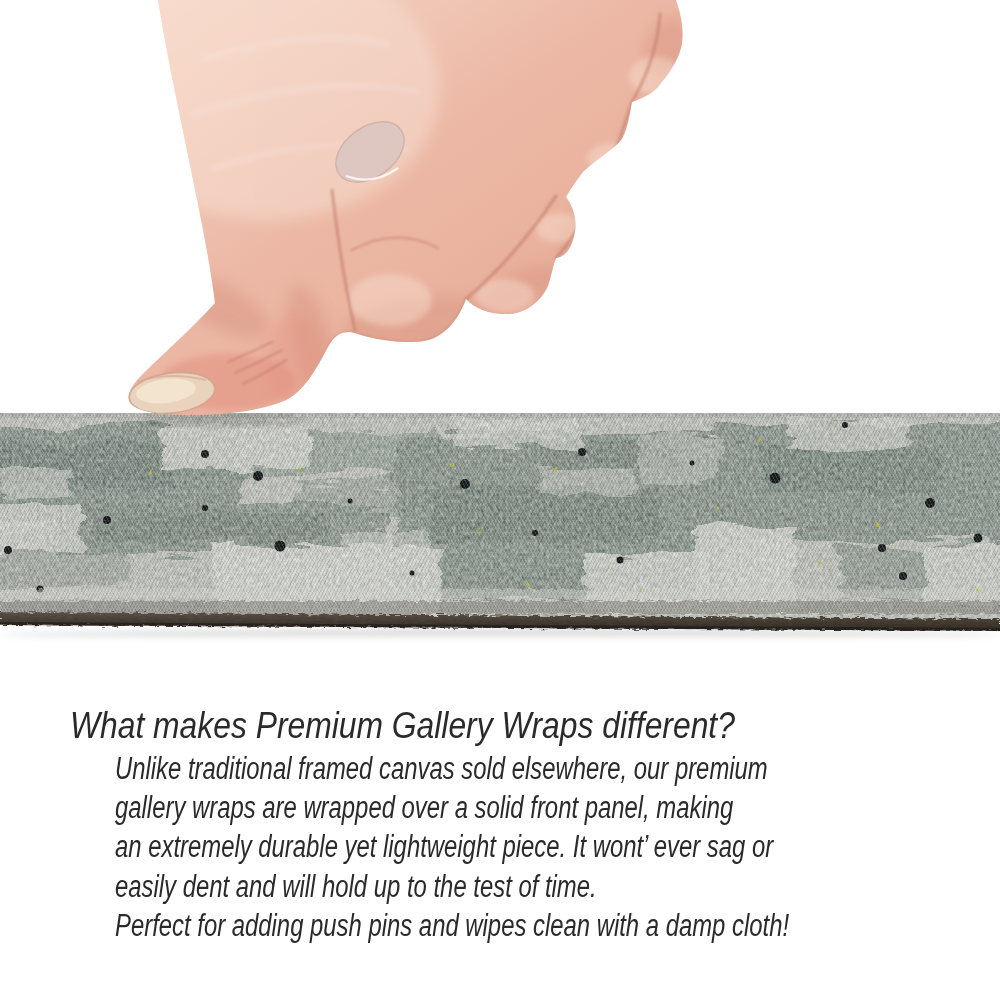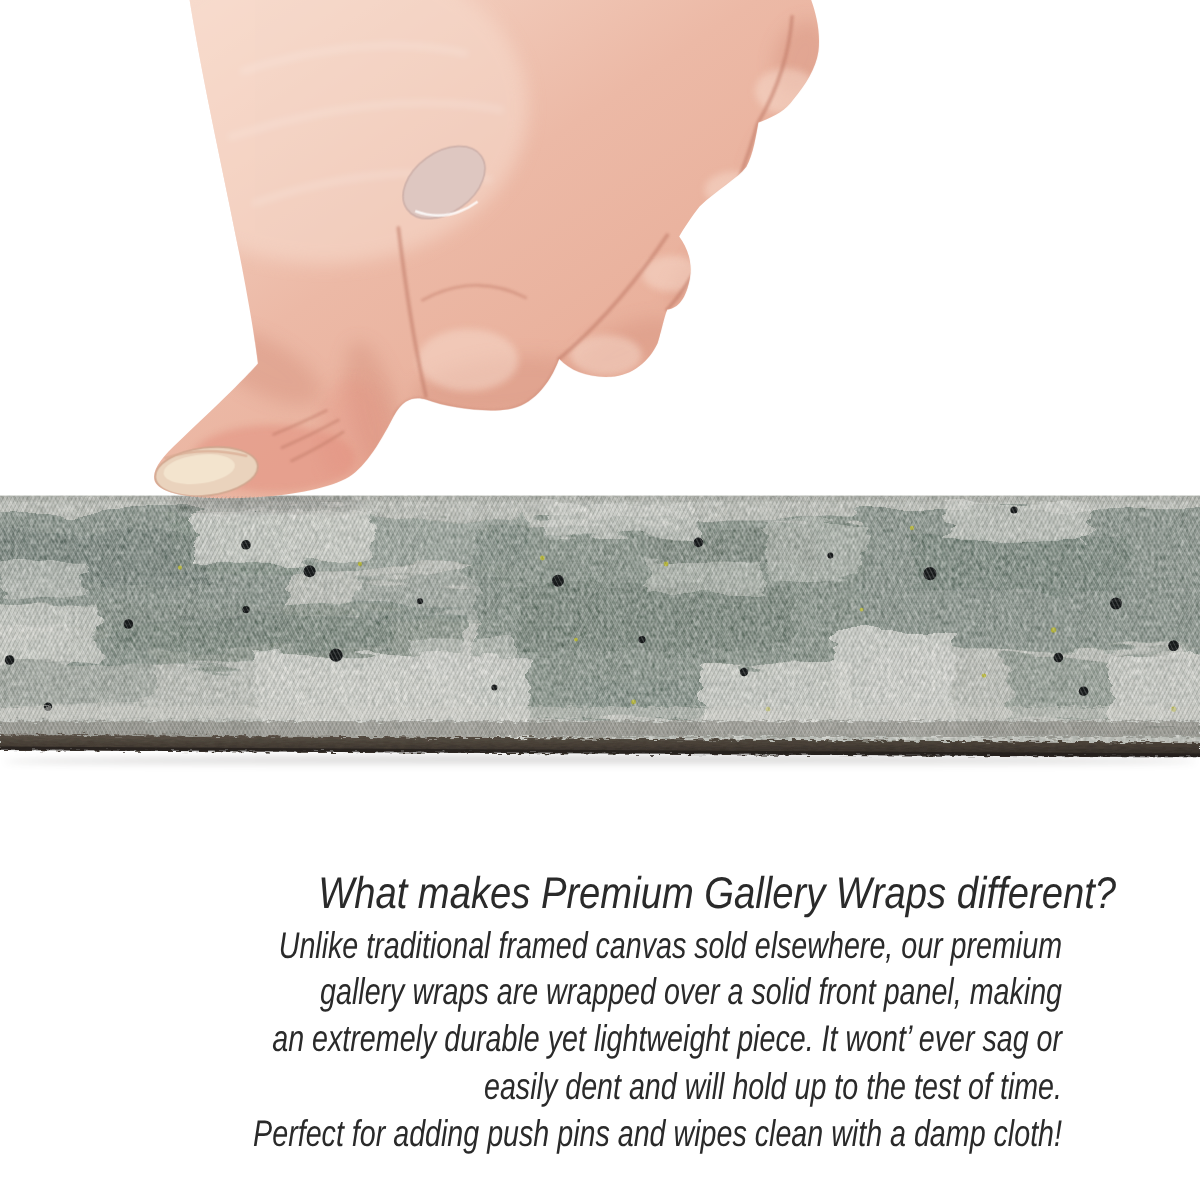--- a/index.html
+++ b/index.html
@@ -27,23 +27,22 @@
   }
   .strip-shadow{
     position:absolute;left:4px;top:630px;width:992px;height:9px;z-index:1;
     background:linear-gradient(to bottom, rgba(40,38,34,.28), rgba(40,38,34,0));
     filter:blur(3px);
     border-radius:50%;
   }
   
   .caption{
     position:absolute;left:0;top:703px;width:1000px;z-index:5;
-    text-align:right;color:var(--text,#2a2a2a);
+    text-align:left;color:var(--text,#2a2a2a);
     font-style:italic;
-    margin-top:19px;
   }
   .caption .title{
     font-size:37px;line-height:46px;white-space:nowrap;
     transform:scaleX(.86);transform-origin:50% 50%;
     font-weight:500;
   }
   .caption .line{
     font-size:31px;line-height:39.2px;white-space:nowrap;
     transform:scaleX(.77);transform-origin:50% 50%;
     font-weight:400;

